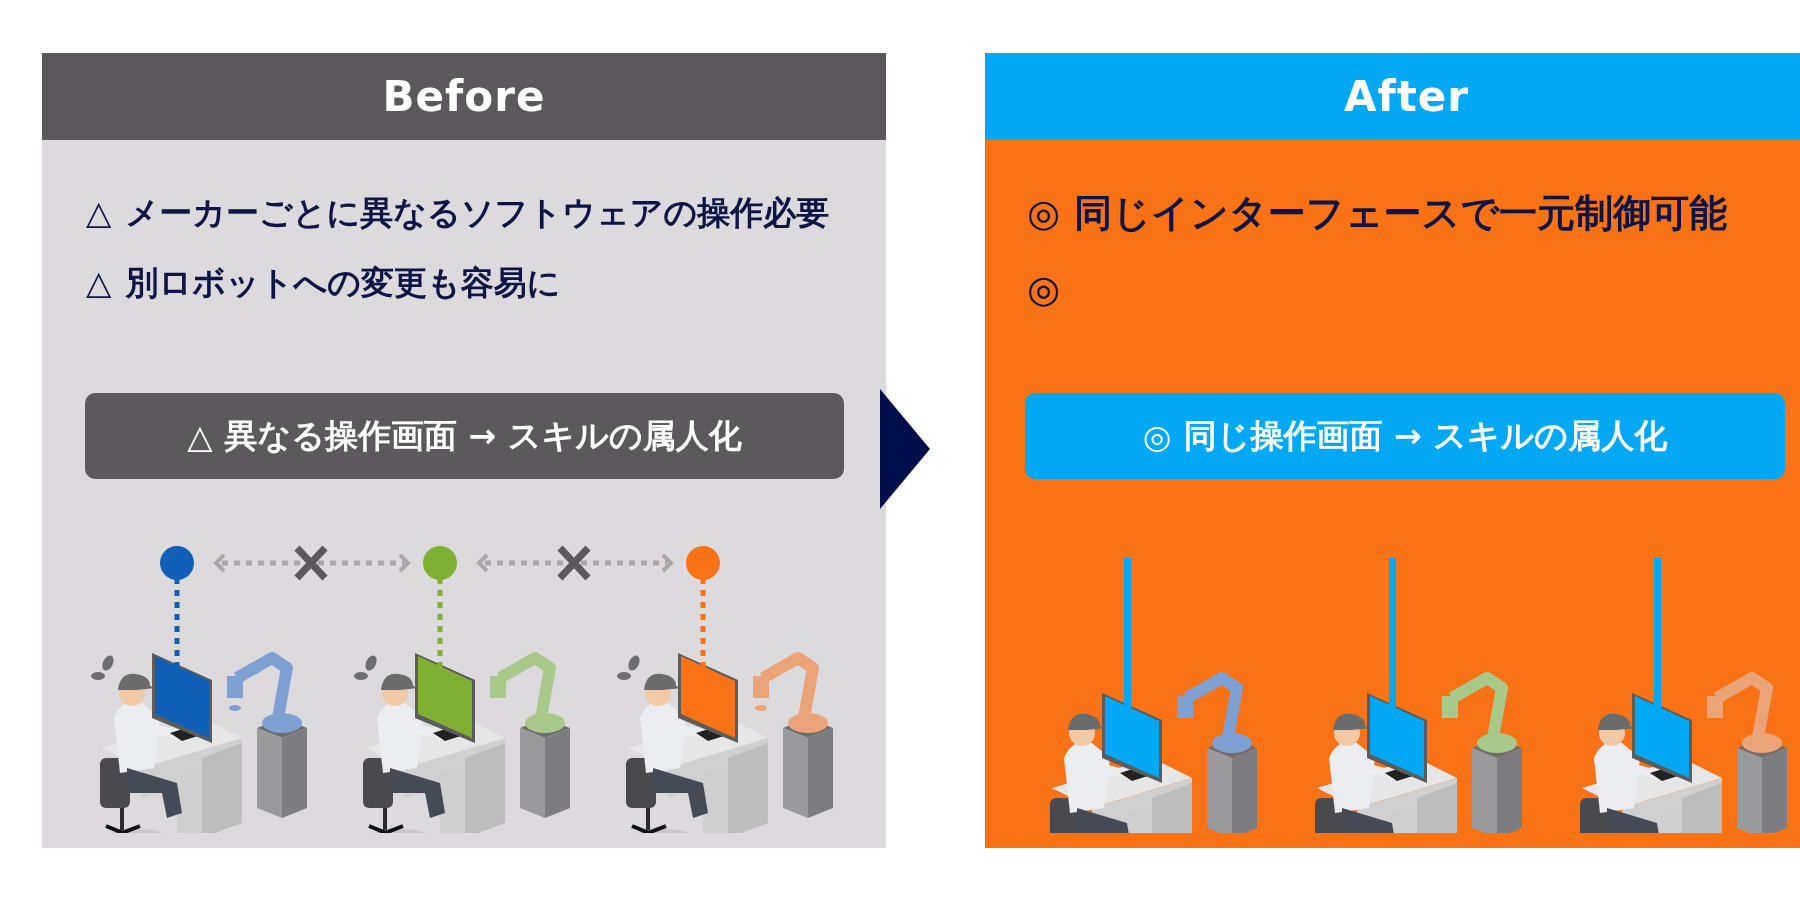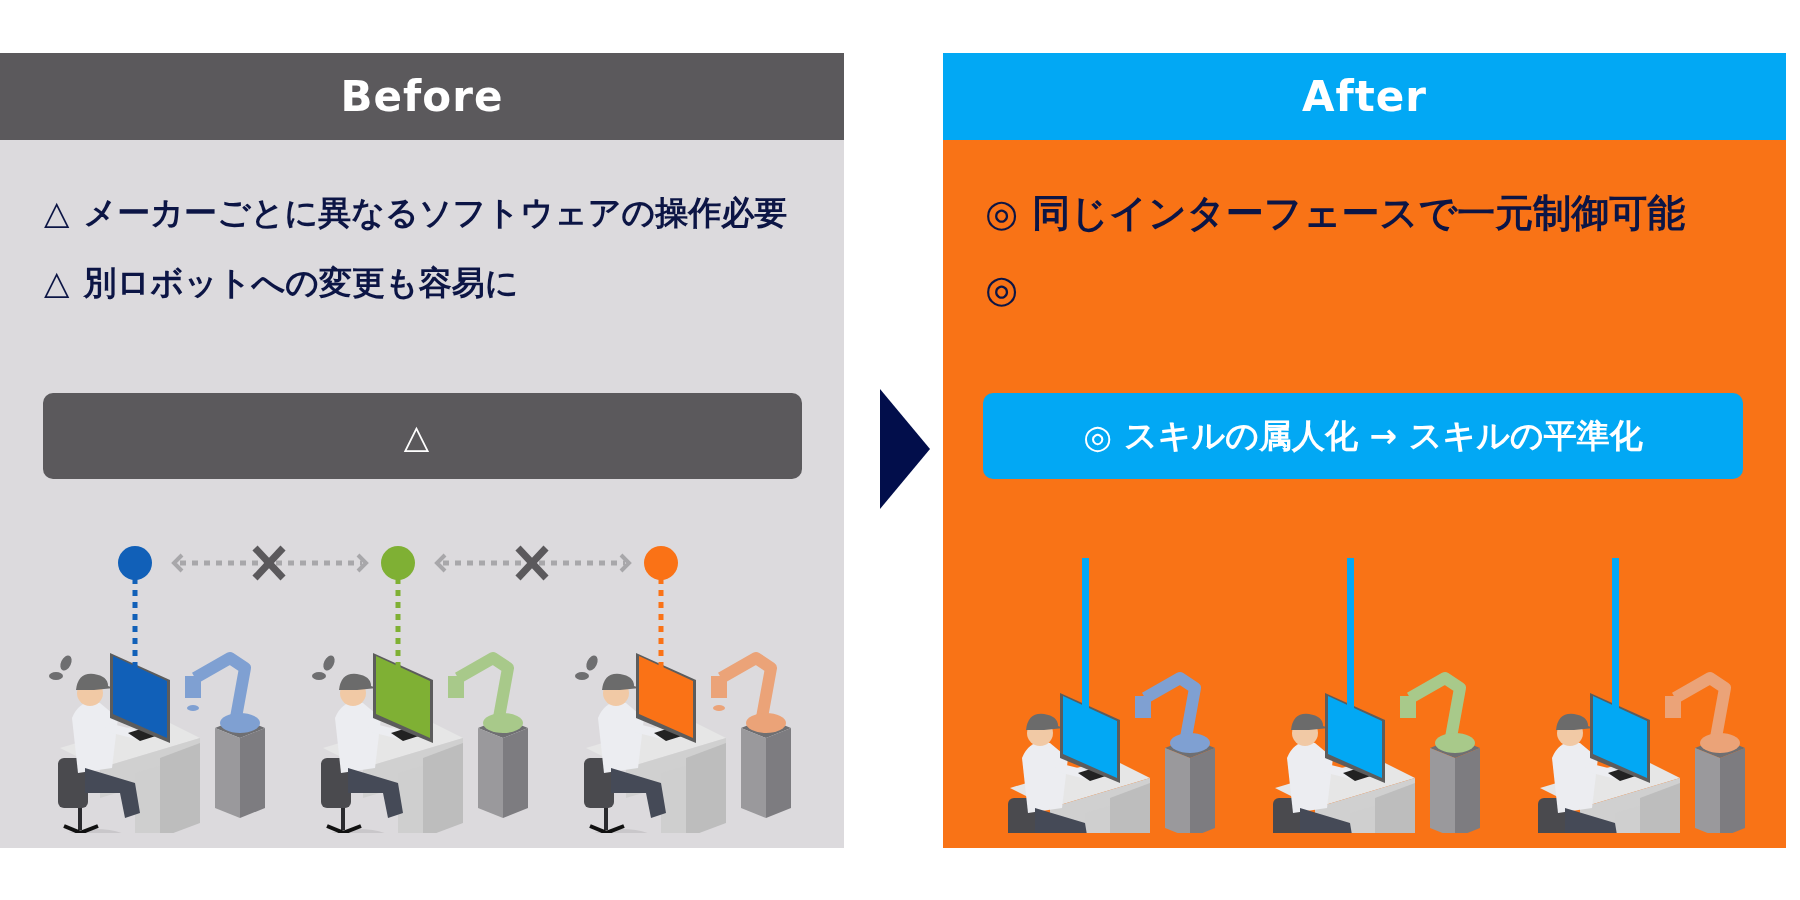--- a/index.html
+++ b/index.html
@@ -1,18 +1,18 @@
 <!DOCTYPE html>
 <html><head>
 <meta charset="utf-8">
 <style>
   html, body { margin:0; padding:0; }
   body { width:1800px; height:900px; background:#ffffff; position:relative; overflow:hidden;
          font-family: "DejaVu Sans", "Liberation Sans", sans-serif; }
-  .panel { position:absolute; top:53px; height:795px; }
+  .panel { position:absolute; top:53px; height:795px;margin-left:42px; }
   .before { left:0; width:844px; background:#dcdadd; }
   .after { left:943px; width:843px; background:#f97316; }
   .panel-head { height:87px; display:flex; align-items:center; justify-content:center;
     color:#fff; font-size:42px; font-weight:bold; letter-spacing:1px; }
   .before .panel-head { background:#5b595c; }
   .after .panel-head { background:#02a8f4; }
   .bullets { position:absolute; left:44px; top:140px; }
   .after .bullets { left:42px; top:138px; }
   .bullet { font-size:33px; font-weight:bold; color:#0c1545; line-height:40px; margin-bottom:30px; white-space:nowrap; display:flex; align-items:center; }
   .after .bullet { font-size:38px; line-height:44px; margin-bottom:32px; }
@@ -36,20 +36,21 @@
       <span class="mark">△</span>
       <span>メーカーごとに異なるソフトウェアの操作必要</span>
     </div>
     <div class="bullet">
       <span class="mark">△</span>
       <span>別ロボットへの変更も容易に</span>
     </div>
   </div>
   <div class="summary">
     <span class="mark">△</span>
+    <span>異なる操作画面 → スキルの属人化</span>
   </div>
 
   <svg class="illus" viewBox="0 0 844 320">
     <defs>
       <g id="station">
 
         <ellipse cx="45" cy="275" rx="38" ry="14" fill="#c9c7ca"></ellipse>
 
         <polygon points="10,180 110,150 150,170 50,200" fill="#e6e6e6"></polygon>
         <polygon points="50,200 150,170 150,200 50,230" fill="#d0d0d0"></polygon>
@@ -158,21 +159,21 @@
     <div class="bullet">
       <span class="mark">◎</span>
       <span>同じインターフェースで一元制御可能</span>
     </div>
     <div class="bullet">
       <span class="mark">◎</span>
     </div>
   </div>
   <div class="summary">
     <span class="mark">◎</span>
-    <span>スキルの属人化 → スキルの平準化</span>
+    <span>同じ操作画面 → スキルの属人化</span>
   </div>
 
   <svg class="illus" viewBox="0 0 843 320">
     <defs>
       <g id="station2">
         <ellipse cx="45" cy="275" rx="38" ry="14" fill="#ececec"></ellipse>
         <polygon points="10,180 110,150 150,170 50,200" fill="#e6e6e6"></polygon>
         <polygon points="50,200 150,170 150,200 50,230" fill="#d0d0d0"></polygon>
         <polygon points="110,190 150,175 150,255 110,270" fill="#bdbdbd"></polygon>
         <polygon points="85,205 110,198 110,270 85,278" fill="#cfcfcf"></polygon>

